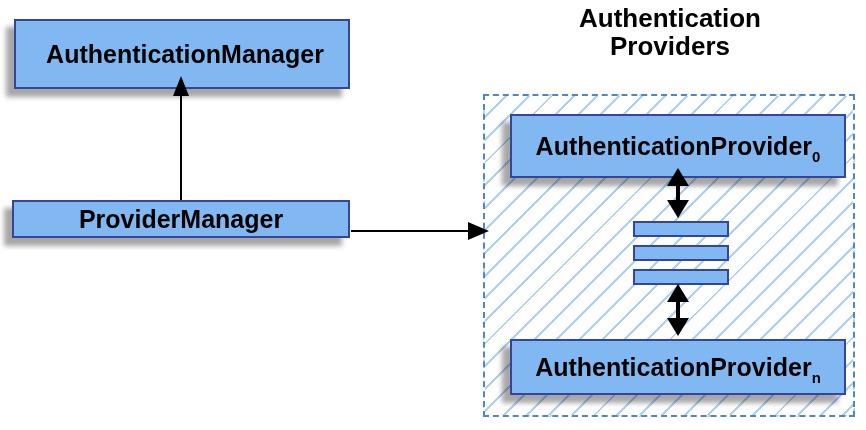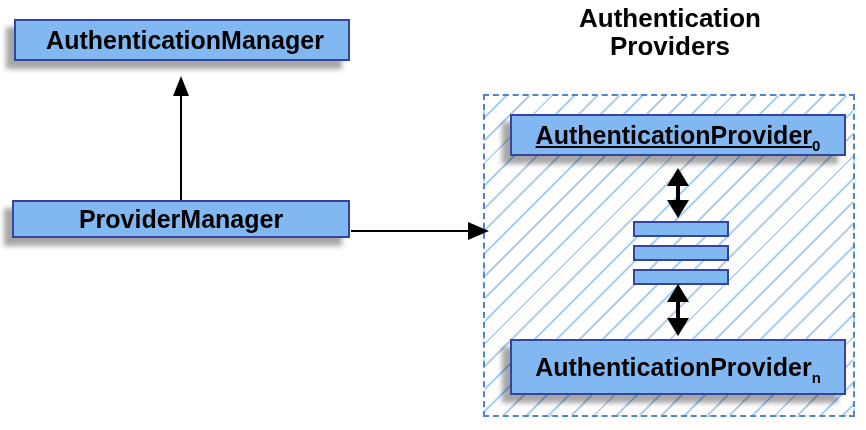--- a/index.html
+++ b/index.html
@@ -76,34 +76,34 @@
     pointer-events: none;
   }
   .overlay line { stroke: var(--arrow, #000000); }
   .overlay polygon { fill: var(--arrow, #000000); }
 </style>
 </head>
 <body>
 
 <div class="canvas">
 
-  <div class="node" style="left:14px; top:19px; width:336px; height:42px;padding-left:6px;">
+  <div class="node" style="left:14px; top:19px; width:336px; height:70px;padding-left:6px;">
     <span class="label-wrap">AuthenticationManager</span>
   </div>
 
 
   <div class="node" style="left:12px; top:200px; width:338px; height:38px;">
     <span class="label-wrap">ProviderManager</span>
   </div>
 
   <div class="text-label" style="left:564px; top:4px; width:212px;">Authentication Providers</div>
 
   <div class="group">
 
-    <div class="node" style="left:25px; top:18px; width:336px; height:42px;text-decoration:underline;">
+    <div class="node" style="left:25px; top:18px; width:336px; height:64px;">
       <span class="label-wrap"><span>AuthenticationProvider</span><sub class="subscript">0</sub></span>
     </div>
 
     <div>
       <div class="bar" style="top:125px;"></div>
       <div class="bar" style="top:149px;"></div>
       <div class="bar" style="top:173px;"></div>
     </div>
 
     <div class="node" style="left:25px; top:243px; width:336px; height:56px;">

